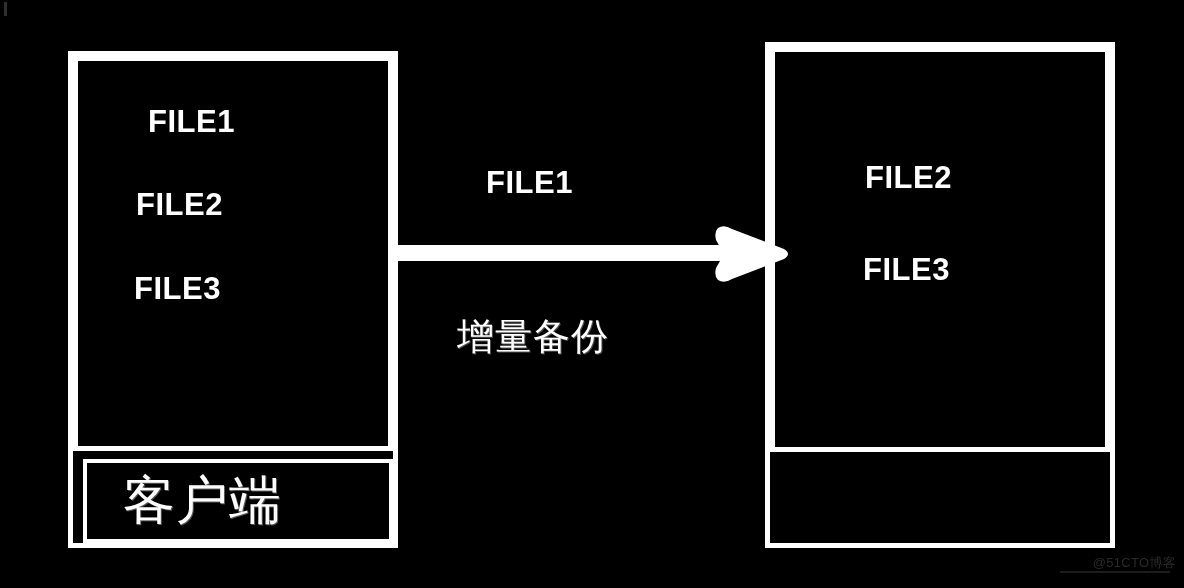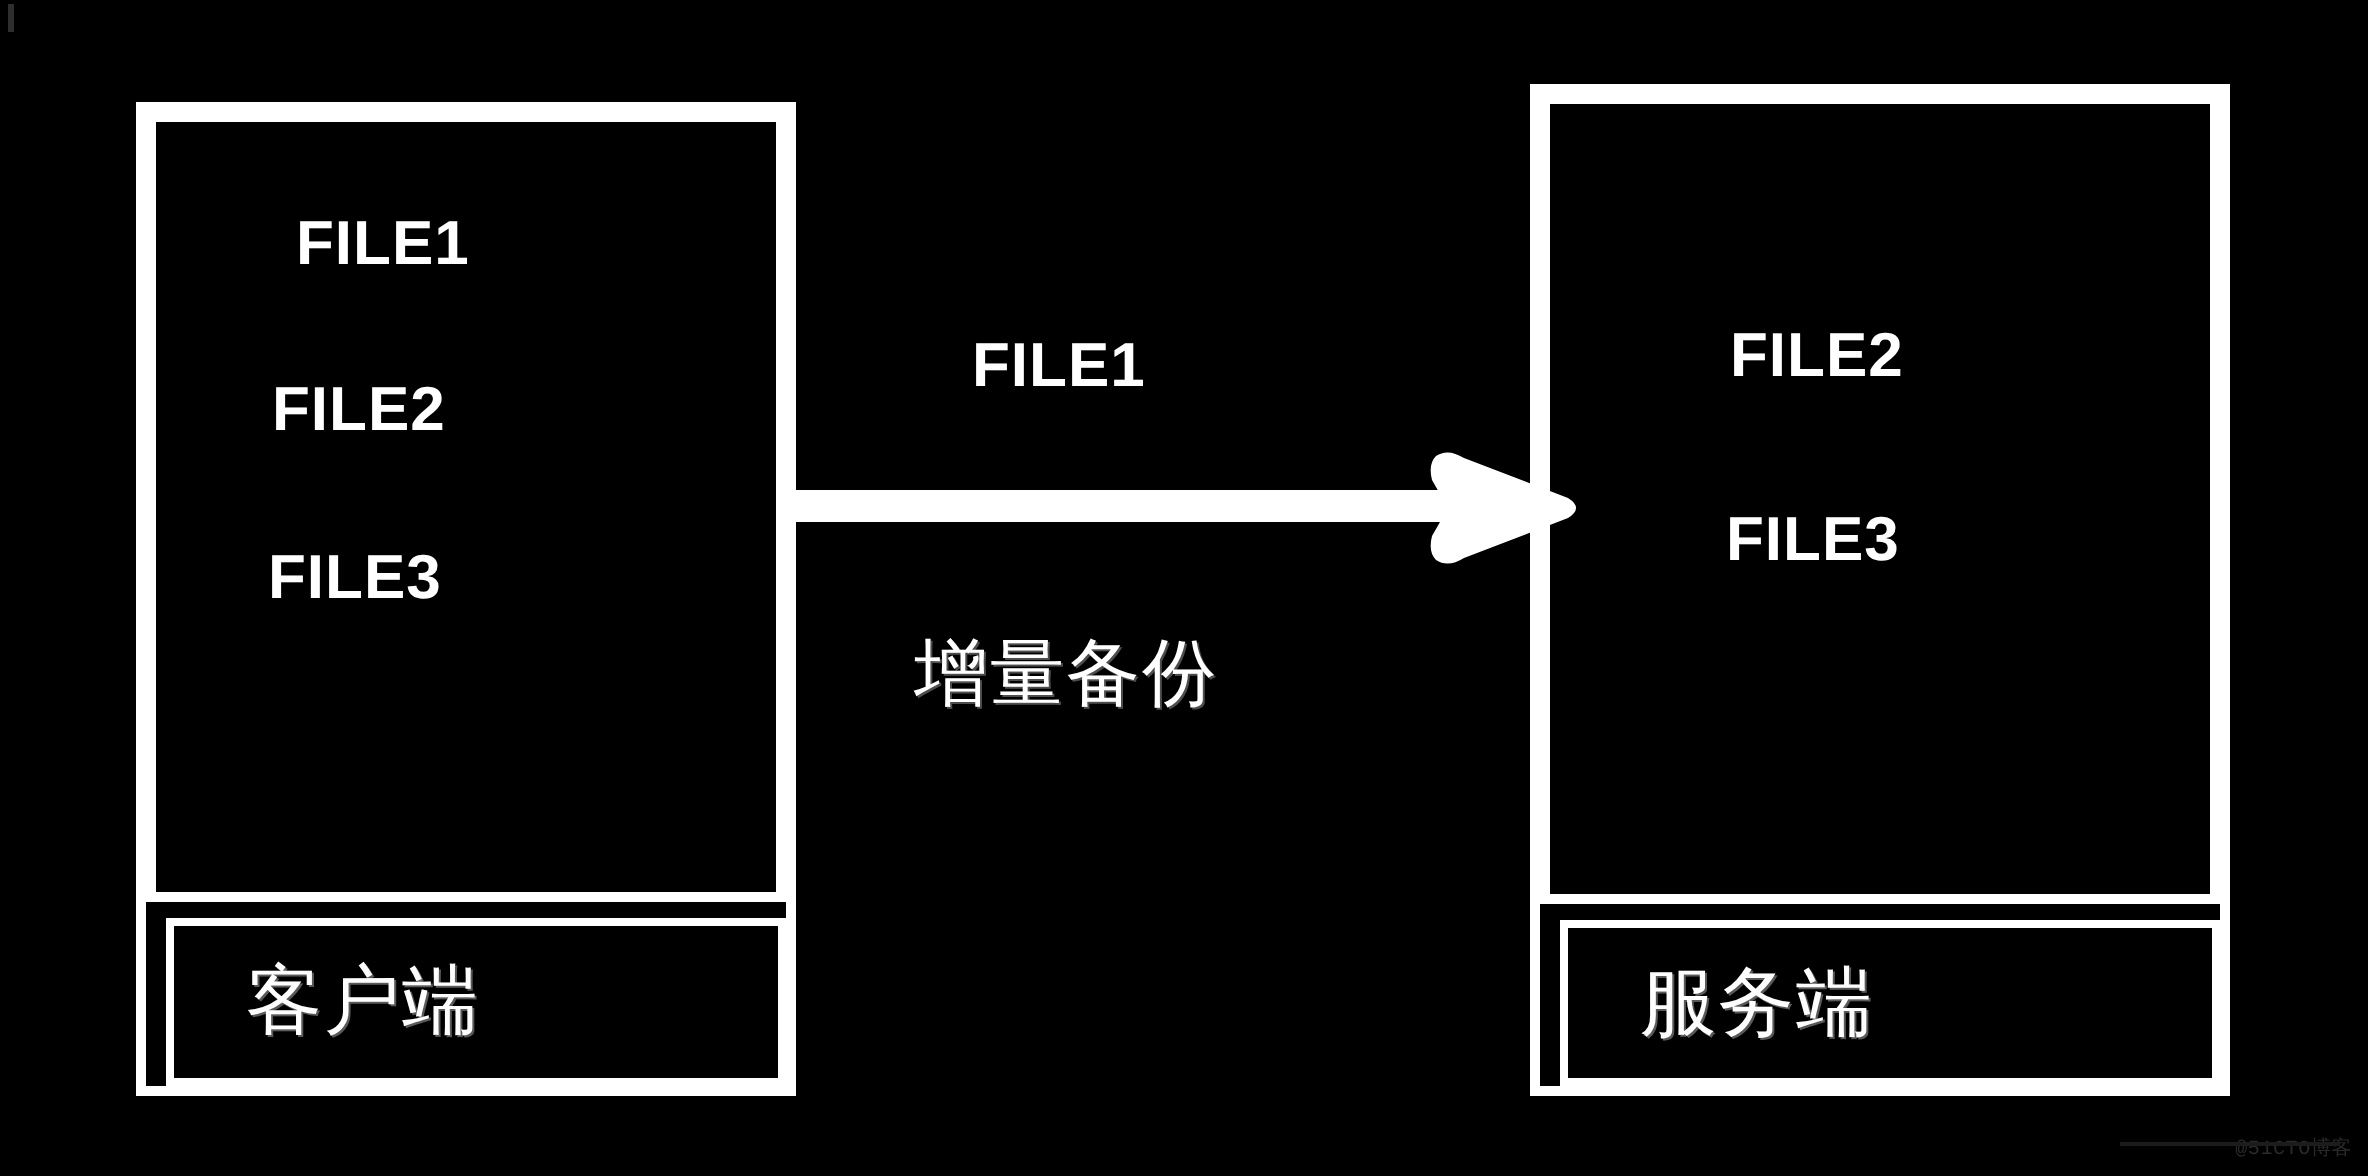--- a/index.html
+++ b/index.html
@@ -36,21 +36,21 @@
     position: absolute;
     box-sizing: border-box;
     border: 4px solid #ffffff;
     background: #000000;
     display: flex;
     align-items: center;
   }
   .node-label-text {
     color: #fdfdfd;
     font-family: "Liberation Serif", "DejaVu Serif", serif;
-    font-size: 38px;
+    font-size: 52px;
     line-height: 1;
     padding-left: 36px;
     letter-spacing: 1px;
     text-shadow: 1px 1px 0 rgba(255,255,255,0.35);
   }
 
   
   .file-label {
     position: absolute;
     color: #ffffff;
@@ -88,24 +88,24 @@
     font-family: Liberation Sans, sans-serif;
     font-size: 37px;
     letter-spacing: 1px;
     text-shadow: 1px 1px 0 rgba(255,255,255,0.3);
   }
 
   
   .watermark {
     position: absolute;
     right: 8px;
-    bottom: 7px;
+    bottom: 19px;
     color: #2a2a2a;
-    font-family: Liberation Mono, monospace;
-    font-size: 10px;
+    font-family: Liberation Sans, sans-serif;
+    font-size: 13px;
     line-height: 1;
     letter-spacing: 0.3px;
   }
 
   
   .artifact-tl {
     position: absolute;
     left: 4px; top: 2px;
     width: 3px; height: 14px;
     background: #2e2e2e;
@@ -140,23 +140,20 @@
 
   <div class="node" style="left:765px; top:42px; width:350px; height:506px;">
 
     <div class="node-body" style="left:0px; top:0px; width:340px; height:405px;">
 
       <div class="file-label" style="left:90px; top:110px;">FILE2</div>
 
       <div class="file-label" style="left:88px; top:202px;">FILE3</div>
     </div>
 
-    <div class="node-label-box" style="left:10px; top:413px; width:330px; height:83px;">
-      <span class="node-label-text">服务端</span>
-    </div>
   </div>
 
   <div class="arrow-wrap">
     <svg width="404" height="64" viewBox="0 0 404 64">
 
       <rect x="0" y="23" width="352" height="16" fill="#ffffff"></rect>
 
       <path d="M 330 6
                Q 336 2 344 7
                L 396 27

